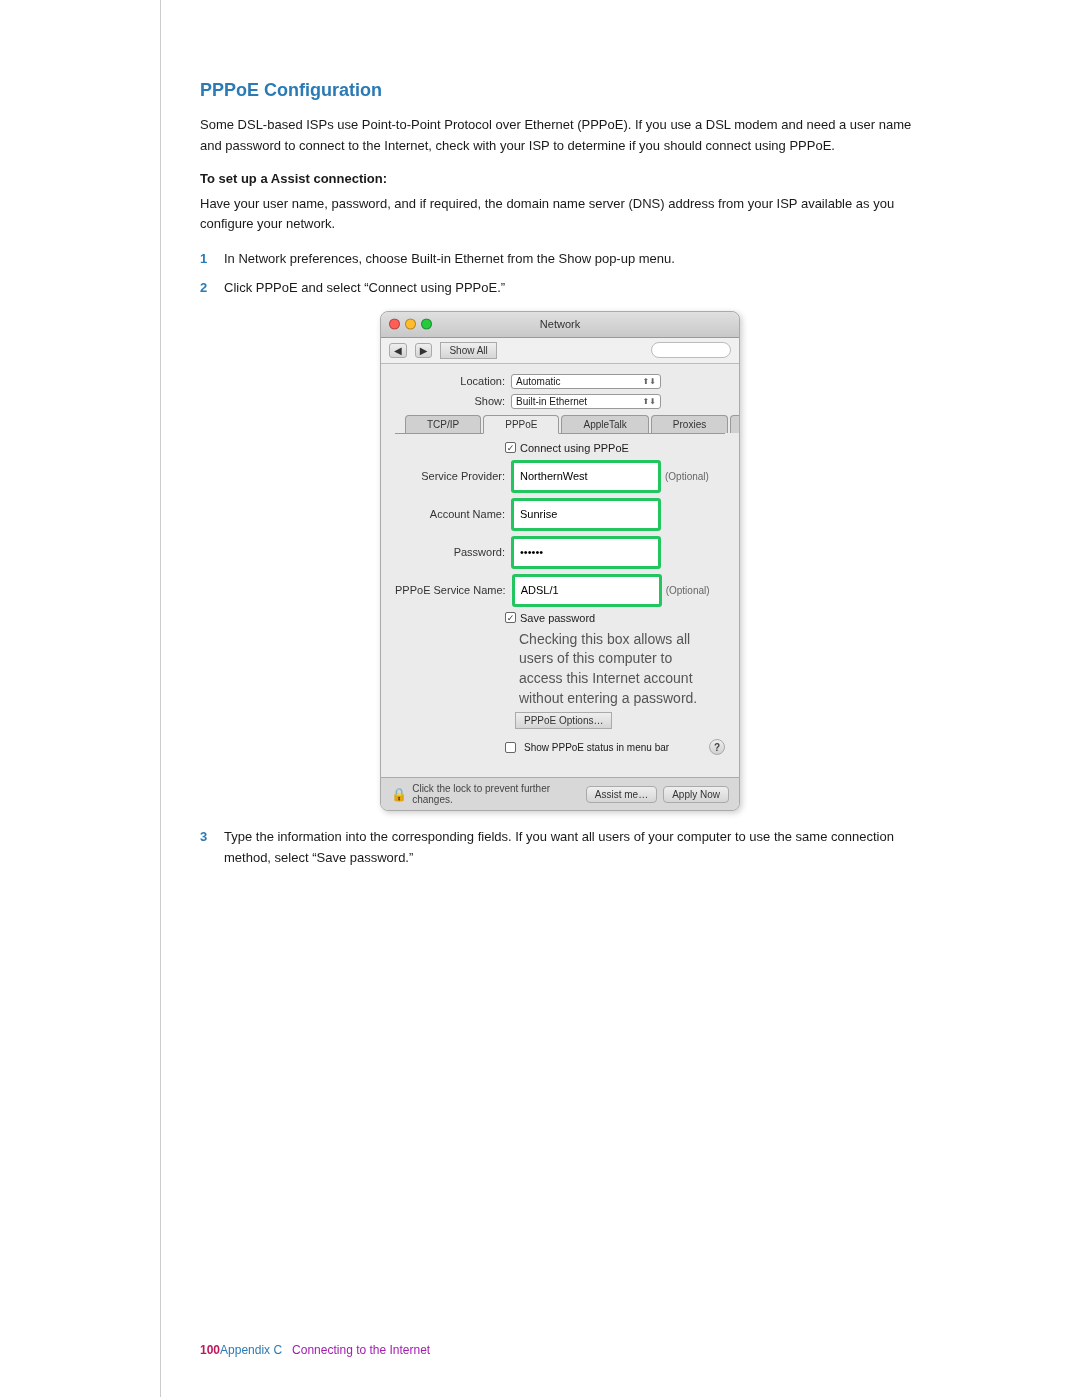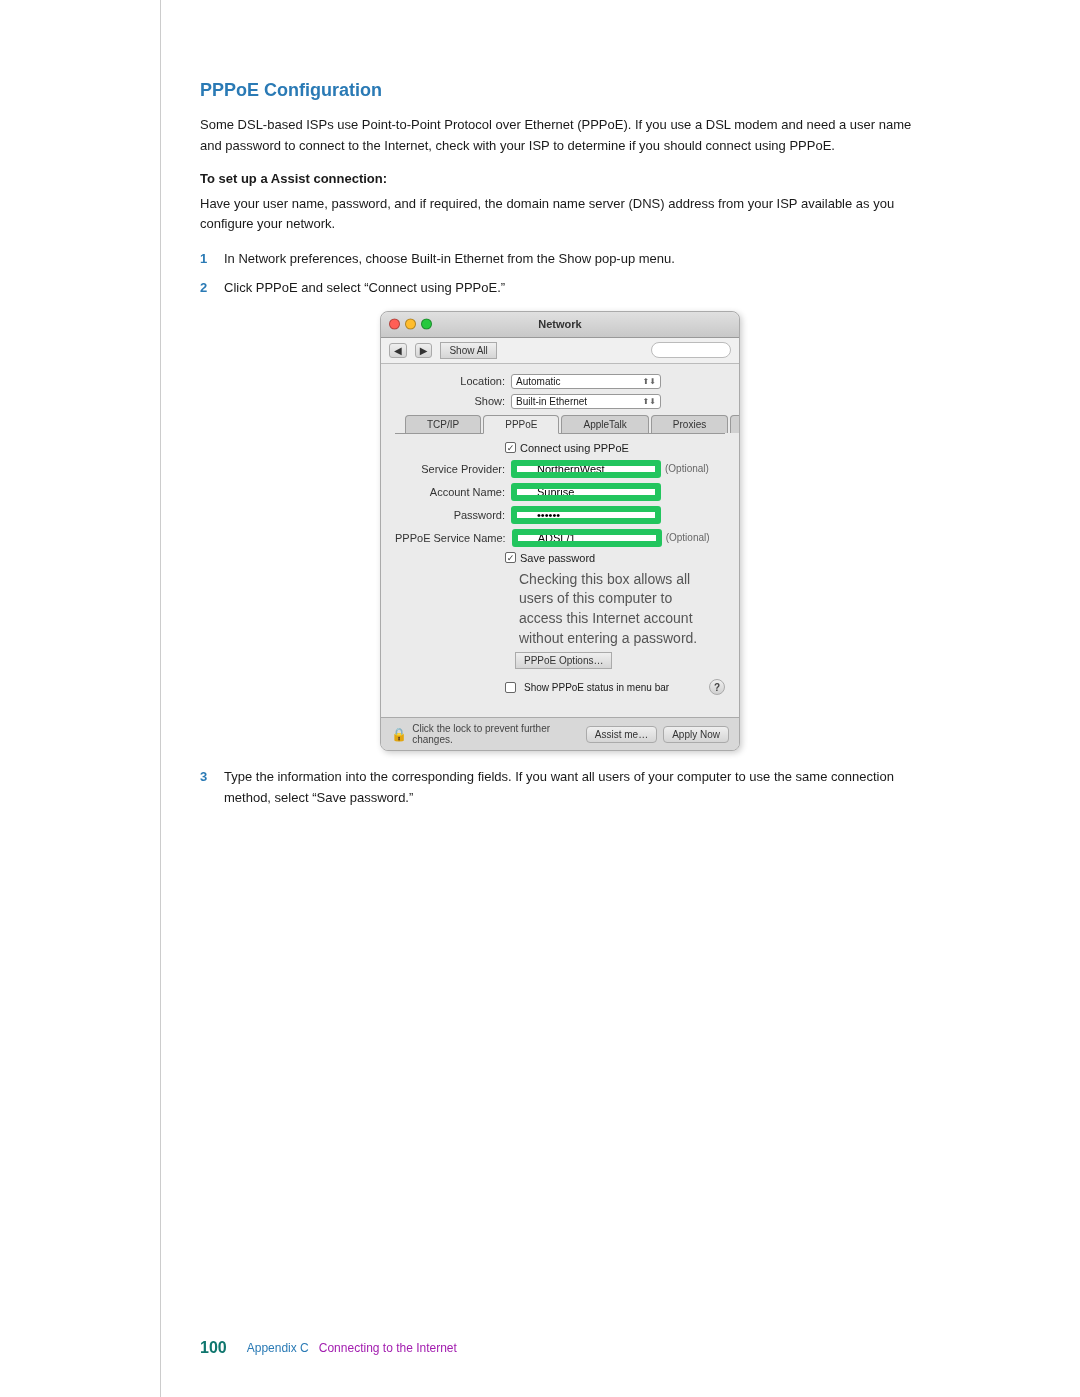--- a/index.html
+++ b/index.html
@@ -115,21 +115,21 @@
       height: 11px;
       border-radius: 50%;
       border: 1px solid rgba(0,0,0,0.3);
     }
     .titlebar-btn.close { background: #ff5f56; }
     .titlebar-btn.minimize { background: #ffbd2e; }
     .titlebar-btn.maximize { background: #27c93f; }
 
     .titlebar-title {
       font-size: 11px;
-      font-weight: bold;
+      font-weight: normal;
       color: #333;
     }
 
     .toolbar-row {
       background: #f0f0f0;
       border-bottom: 1px solid #bbb;
       padding: 4px 8px;
       display: flex;
       align-items: center;
       gap: 8px;
@@ -251,26 +251,26 @@
       display: inline-flex;
       align-items: center;
       justify-content: center;
       margin-right: 4px;
       font-size: 9px;
       color: #333;
     }
 
     .input-field {
       background: #fff;
-      border: 6px solid #22c55e;
+      border: 3px solid #22c55e;
       border-radius: 3px;
       font-size: 11px;
-      padding: 1px 20px;
+      padding: 1px 6px;
       width: 150px;
-      height: 18px;
+      height: 33px;
     }
 
     .optional-label {
       font-size: 10px;
       color: #666;
       margin-left: 4px;
     }
 
     .small-text {
       font-size: 14px;
@@ -351,24 +351,23 @@
       bottom: 40px;
       left: 0;
       right: 0;
       display: flex;
       align-items: center;
       padding: 0 160px 0 200px;
       border-top: none;
     }
 
     .footer-page-num {
-      font-size: 16px;
-      color: #0f766e;
+      font-size: 12px;
+      color: #be185d;
       font-weight: bold;
-      margin-right: 20px;
     }
 
     .footer-appendix {
       font-size: 12px;
       color: #333;
     }
 
     .footer-appendix span {
       color: #2a7ab5;
     }

